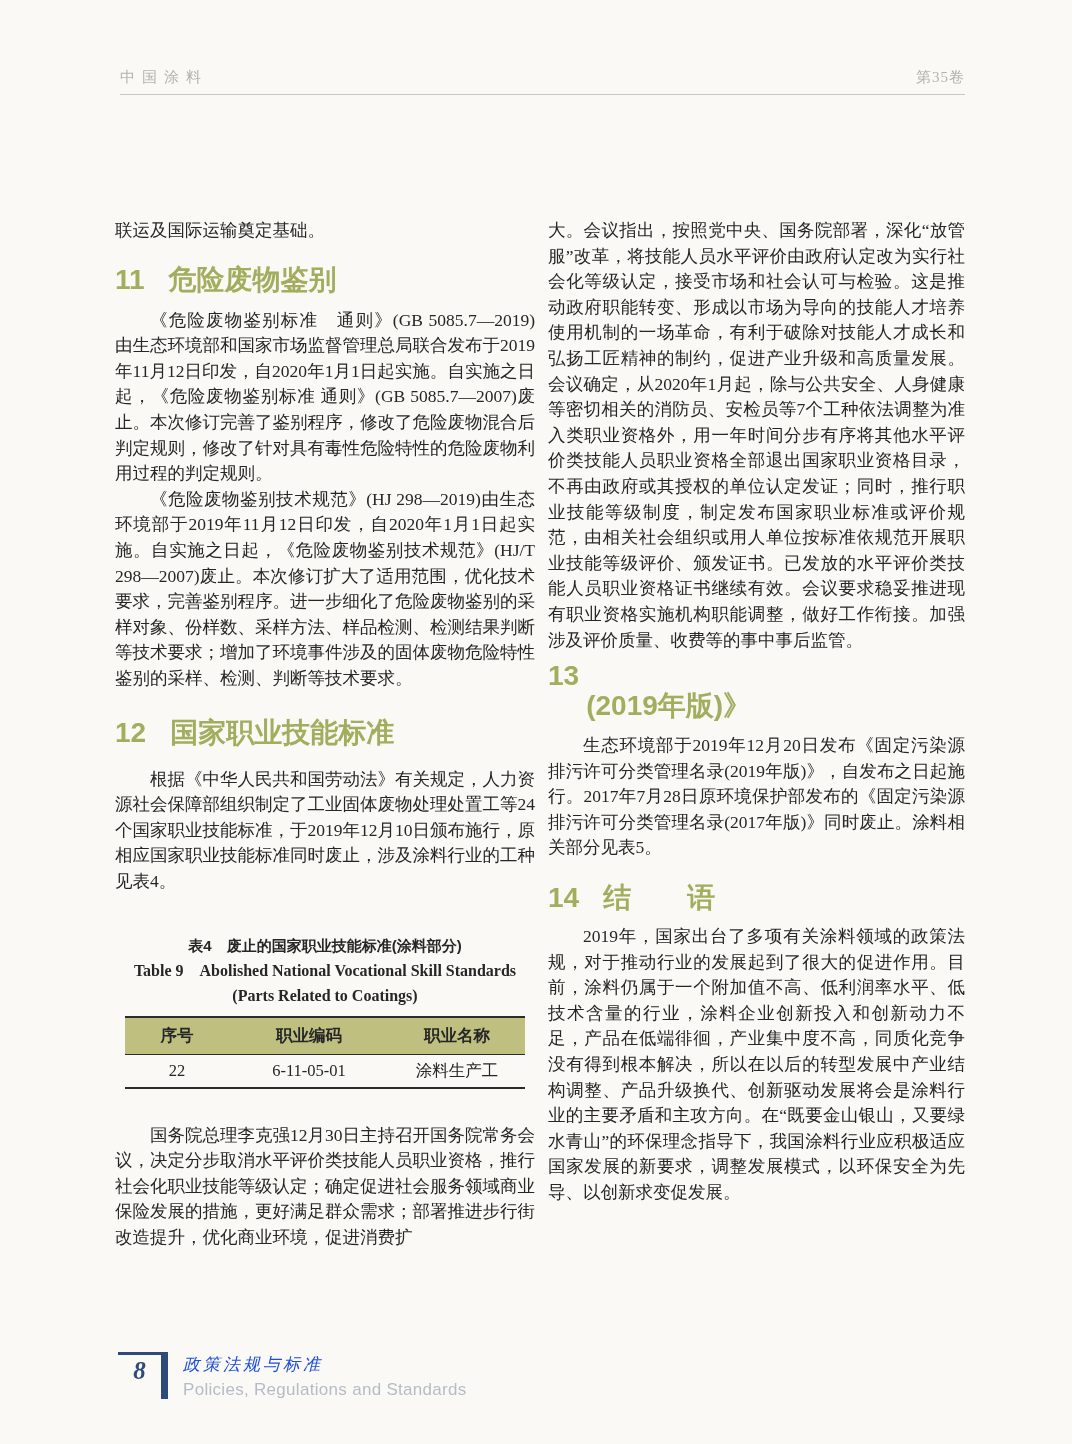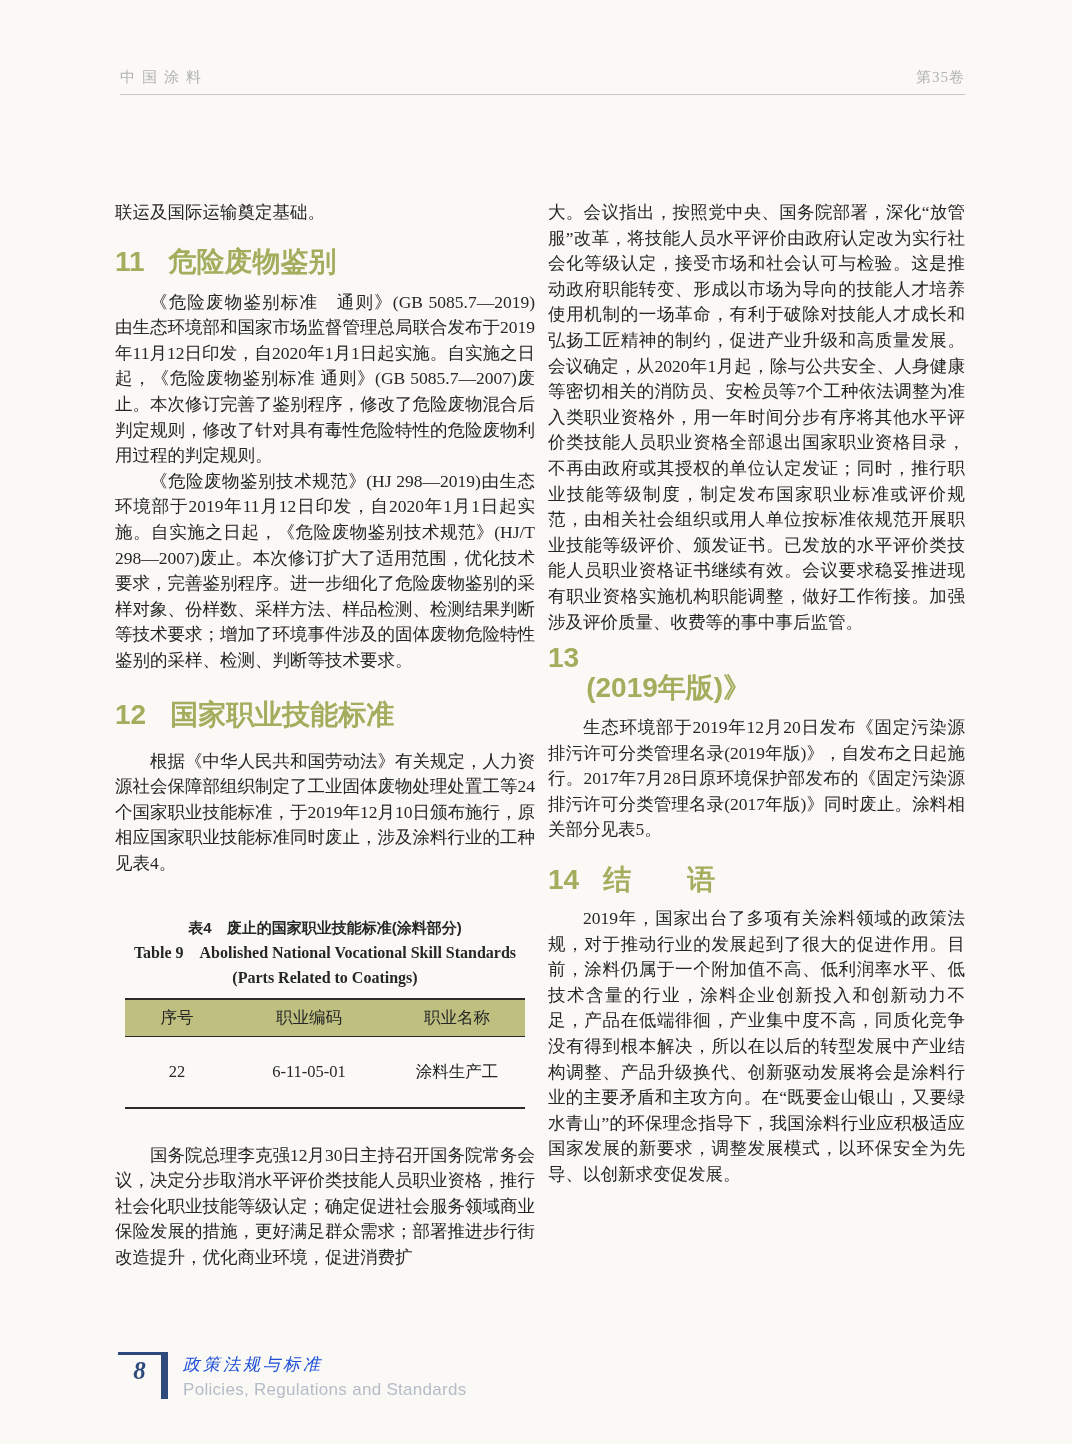--- a/index.html
+++ b/index.html
@@ -29,21 +29,21 @@
     border-bottom:1.5px solid var(--rule-gray);
     padding-bottom:7px;
     color:var(--header-gray);
     font-size:15px;
     margin-left:8px;
   }
   .journal-name{letter-spacing:7px;}
   .volume-label{letter-spacing:1px;}
   
   .content{
-    position:absolute;left:115px;top:200px;
+    position:absolute;left:115px;top:218px;
     width:850px;
     display:flex;gap:13px;
   }
   .col{width:420px;font-size:17.5px;line-height:25.6px;text-align:justify;}
   .col p{margin:0;text-indent:2em;}
   .col p.no-indent{text-indent:0;}
   
   .sec-h{
     font-family:"Liberation Sans","DejaVu Sans",sans-serif;
     font-weight:bold;
@@ -71,26 +71,26 @@
   .tbl-caption .cap-en{font-size:16px;line-height:25px;}
   table.std{
     width:400px;margin:8px auto 0;
     border-collapse:collapse;
     font-size:16.5px;
   }
   table.std thead th{
     background:var(--table-header-bg);
     border-top:2.5px solid #2b2b2b;
     border-bottom:1.5px solid #2b2b2b;
-    font-weight:normal;
+    font-weight:bold;
     padding:5px 16px;
   }
   table.std tbody td{
     border-bottom:2.5px solid #2b2b2b;
-    padding:22px 4px;
+    padding:3px 4px;
     text-align:center;
   }
   table.std th,table.std td{text-align:center;}
   .after-table{margin-top:34px !important;}
   
   .footer{
     position:absolute;left:118px;top:1352px;
     display:flex;align-items:flex-start;
   }
   .pn-box{

